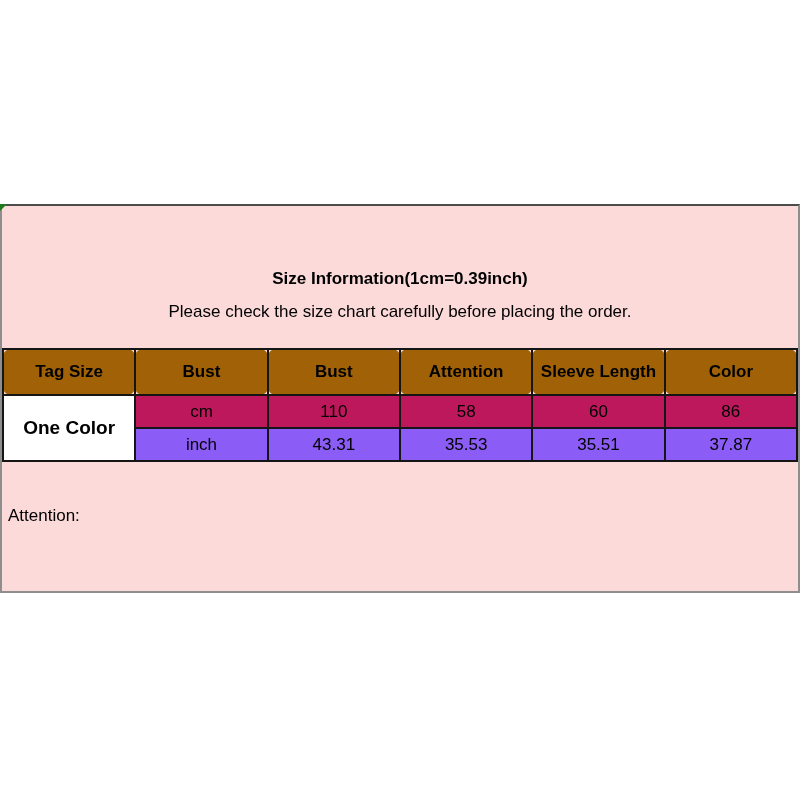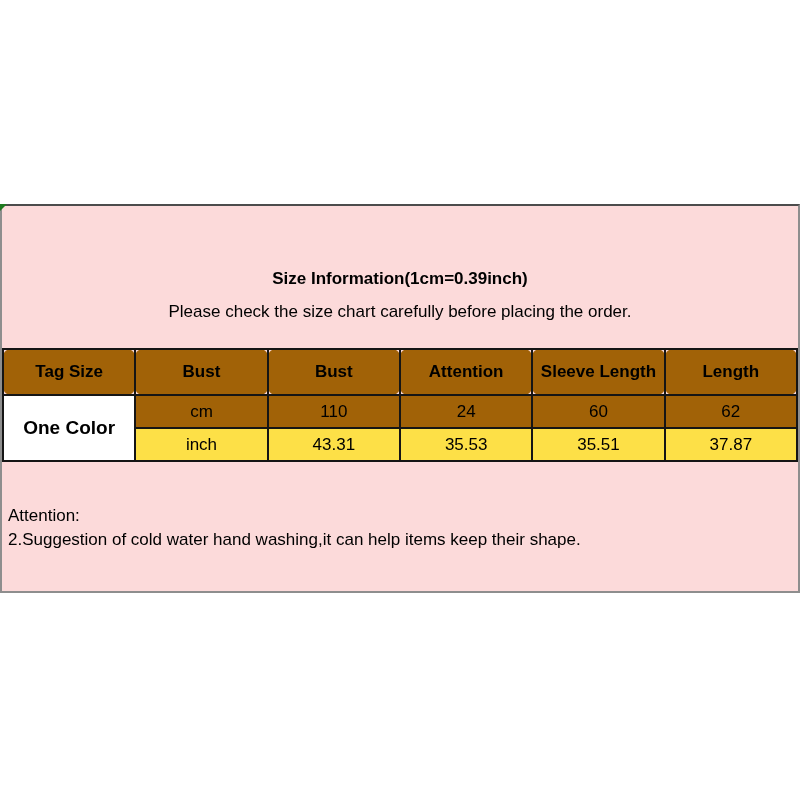--- a/index.html
+++ b/index.html
@@ -58,22 +58,22 @@
     overflow: hidden;
     white-space: nowrap;
   }
   .size-table th {
     font-weight: bold;
     background: #a16207;
     height: 46px;
     border-radius: 8px;
   }
   .size-table td { height: 33px; }
-  .row-cm td { background: #a16207; }
-  .row-inch td { background: #fde047; }
+  .row-cm td { background: #be185d; }
+  .row-inch td { background: #8b5cf6; }
   .tag-cell {
     background: #ffffff !important;
     font-weight: bold;
     font-size: 19px !important;
   }
   .attention {
     padding: 42px 20px 0 6px;
     font-size: 17px;
     line-height: 24px;
   }
@@ -91,39 +91,38 @@
   </div>
 
   <table class="size-table">
     <thead>
       <tr>
         <th>Tag Size</th>
         <th>Bust</th>
         <th>Bust</th>
         <th>Attention</th>
         <th>Sleeve Length</th>
-        <th>Length</th>
+        <th>Color</th>
       </tr>
     </thead>
     <tbody>
       <tr class="row-cm">
         <td class="tag-cell" rowspan="2">One Color</td>
         <td>cm</td>
         <td>110</td>
-        <td>24</td>
+        <td>58</td>
         <td>60</td>
-        <td>62</td>
+        <td>86</td>
       </tr>
       <tr class="row-inch">
         <td>inch</td>
         <td>43.31</td>
         <td>35.53</td>
         <td>35.51</td>
         <td>37.87</td>
       </tr>
     </tbody>
   </table>
 
   <div class="attention">
     <p>Attention:</p>
-    <p>2.Suggestion of cold water hand washing,it can help items keep their shape.</p>
   </div>
 </div>
 
 </body></html>

